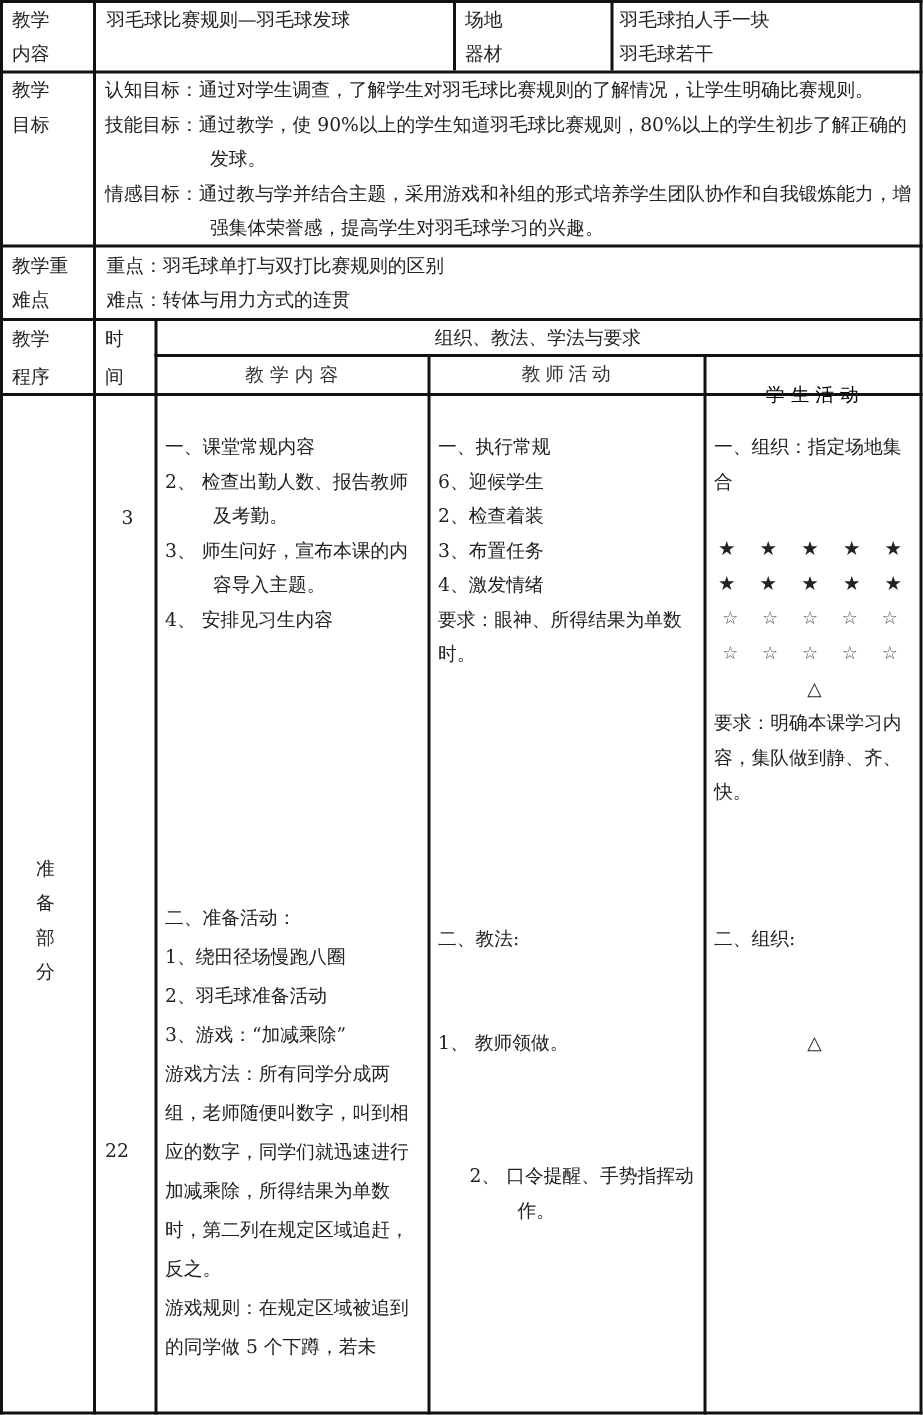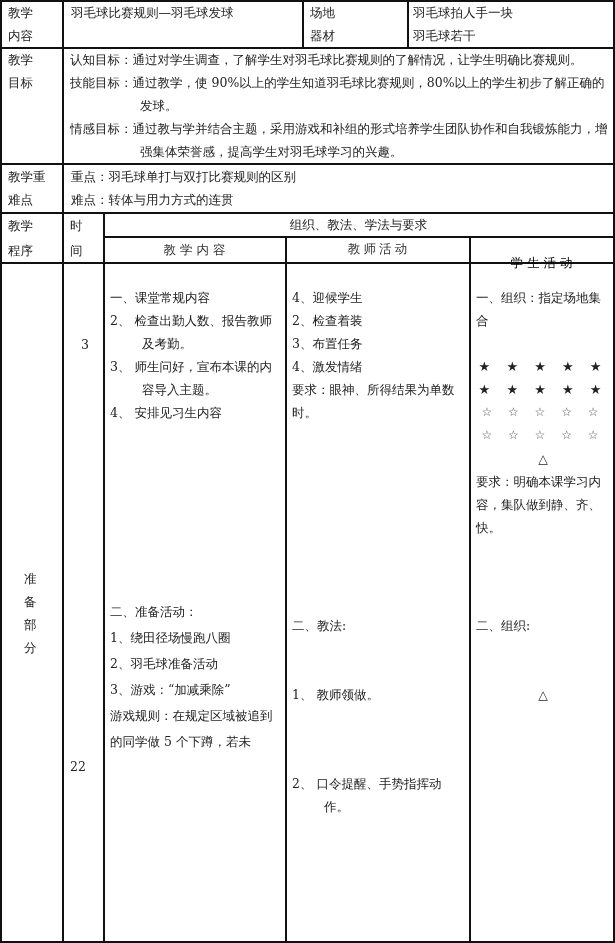--- a/index.html
+++ b/index.html
@@ -96,21 +96,22 @@
 <div class="t" style="left:81px;top:333px;">3</div>
 
 <div class="cell lines" style="left:110px;top:286px;width:172px;">
   <div>一、课堂常规内容</div>
   <div class="hang">2、  检查出勤人数、报告教师及考勤。</div>
   <div class="hang">3、  师生问好，宣布本课的内容导入主题。</div>
   <div class="hang">4、  安排见习生内容</div>
 </div>
 
 <div class="cell lines" style="left:292px;top:286px;width:174px;">
-  <div>4、迎候学生</div>
+  <div>一、执行常规</div>
+  <div>6、迎候学生</div>
   <div>2、检查着装</div>
   <div>3、布置任务</div>
   <div>4、激发情绪</div>
   <div style="white-space:normal;">要求：眼神、所得结果为单数时。</div>
 </div>
 
 <div class="cell lines" style="left:476px;top:286px;width:134px;">
   <div style="white-space:normal;">一、组织：指定场地集合</div>
   <div style="height:23px;"></div>
   <div class="stars">★ ★ ★ ★ ★</div>
@@ -121,25 +122,26 @@
   <div style="white-space:normal;">要求：明确本课学习内容，集队做到静、齐、快。</div>
 </div>
 
 <div class="t" style="left:70px;top:755px;">22</div>
 
 <div class="cell lines" style="left:110px;top:599px;width:172px;line-height:26px;">
   <div style="line-height:26px;">二、准备活动：</div>
   <div style="line-height:26px;">1、绕田径场慢跑八圈</div>
   <div style="line-height:26px;">2、羽毛球准备活动</div>
   <div style="line-height:26px;">3、游戏：“加减乘除”</div>
+  <div style="white-space:normal;line-height:26px;">游戏方法：所有同学分成两组，老师随便叫数字，叫到相应的数字，同学们就迅速进行加减乘除，所得结果为单数时，第二列在规定区域追赶，反之。</div>
   <div style="white-space:normal;line-height:26px;">游戏规则：在规定区域被追到的同学做 5 个下蹲，若未</div>
 </div>
 
 <div class="cell" style="left:292px;top:614px;width:174px;">
   <div class="t" style="position:static;">二、教法:</div>
   <div class="t hang" style="position:static;margin-top:46px;">1、  教师领做。</div>
-  <div class="t hang" style="position:static;margin-top:66px;white-space:normal;">2、  口令提醒、手势指挥动作。</div>
+  <div class="t hang" style="position:static;margin-top:66px;white-space:normal;margin-left:21px;">2、  口令提醒、手势指挥动作。</div>
 </div>
 
 <div class="cell" style="left:476px;top:614px;width:134px;">
   <div class="t" style="position:static;">二、组织:</div>
   <div class="t center" style="position:static;margin-top:46px;font-family:'DejaVu Sans',sans-serif;">△</div>
 </div>
 
 </body></html>

